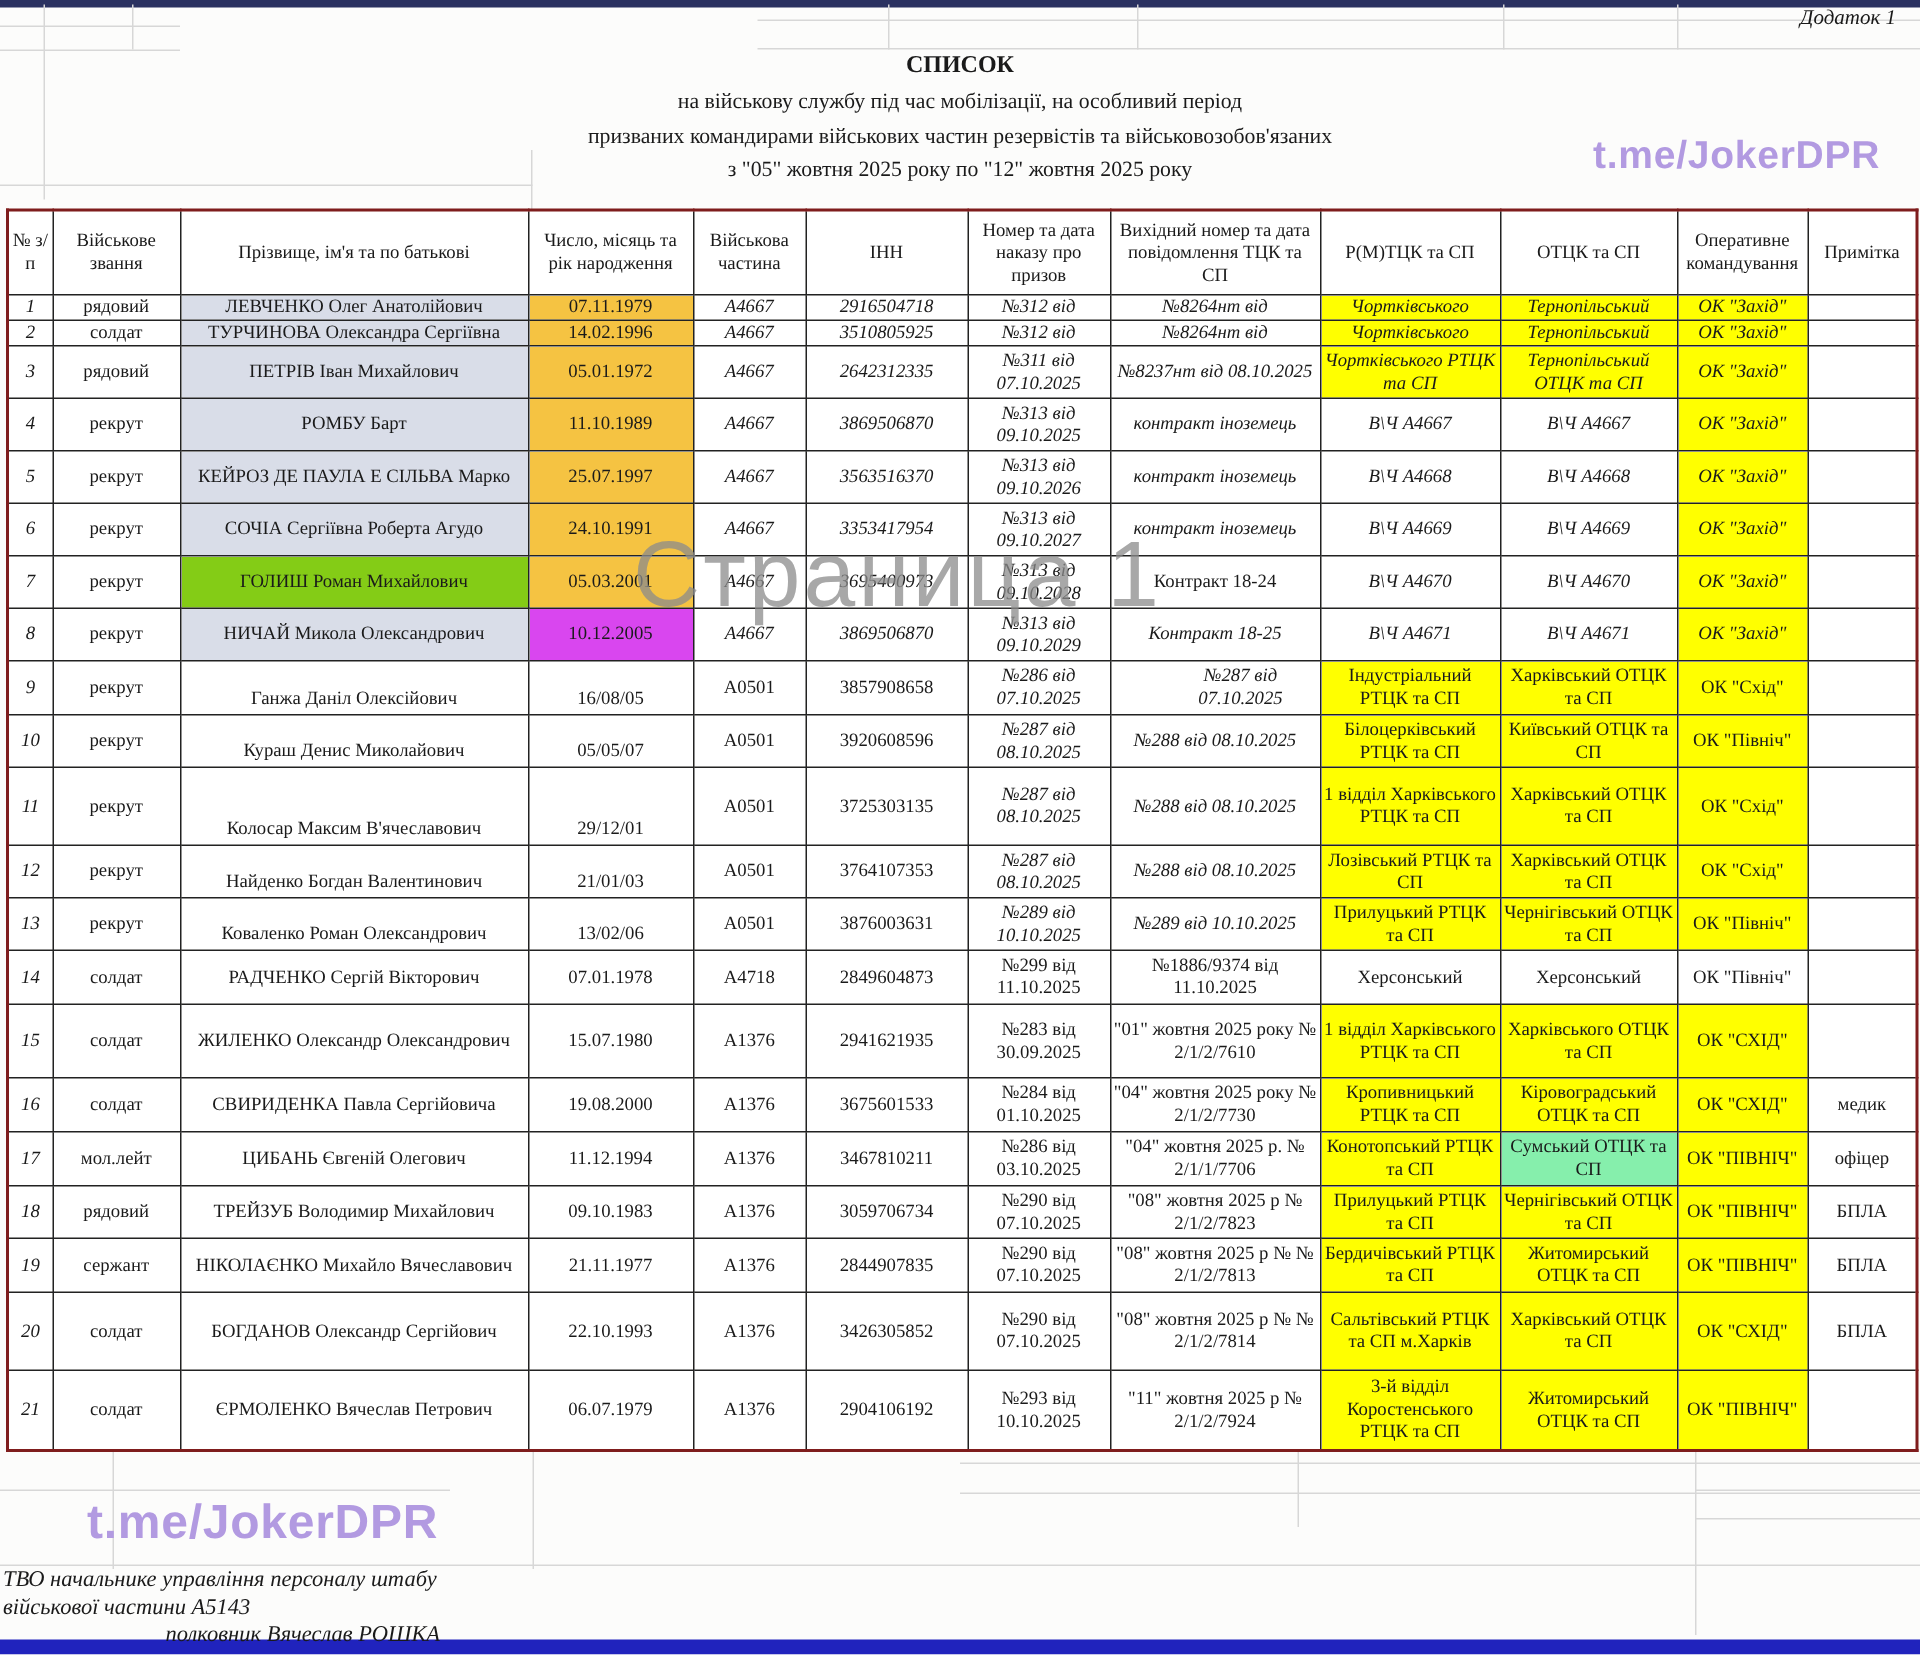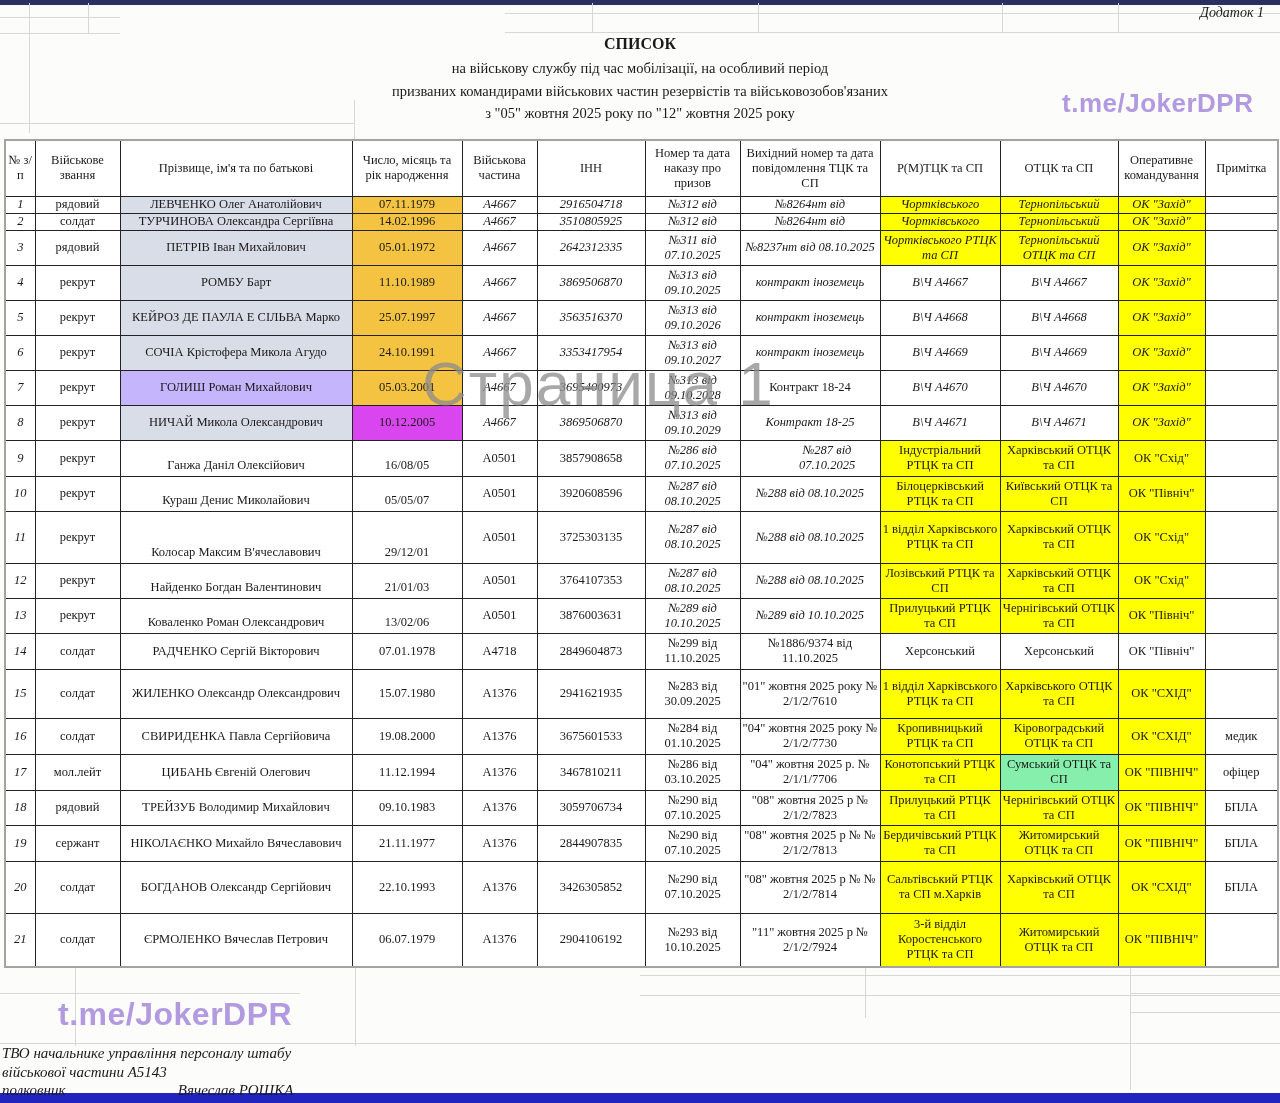--- a/index.html
+++ b/index.html
@@ -18,32 +18,32 @@
   .wm-purple{font-family:"Liberation Sans", sans-serif;font-weight:bold;color:#b29ae1;letter-spacing:.5px;}
   .wm-top{top:88px;left:1062px;font-size:26px;}
   .wm-bottom{top:996px;left:58px;font-size:32px;}
   .wm-page{
     top:348px;left:422px;font-family:"Liberation Sans", sans-serif;
     font-size:62px;color:#8c8c8c;opacity:.75;letter-spacing:2px;z-index:5;pointer-events:none;
   }
   table.roster{
     position:absolute;left:4px;top:139px;width:1273px;
     border-collapse:collapse;table-layout:fixed;
-    border:2px solid #a3a3a3;z-index:2;background:transparent;
+    border:2px solid #7f1d1d;z-index:2;background:transparent;
   }
   table.roster th, table.roster td{
     border:1px solid #222;padding:0 2px;text-align:center;vertical-align:middle;
     font-size:12.5px;line-height:1.2;overflow:hidden;background:#fff;
   }
   table.roster thead th{font-size:12.5px;font-weight:normal;background:#fff;}
   .footer{left:2px;font-size:15px;font-style:italic;z-index:3;}
   .f1{top:1045px;}
   .f2{top:1064px;}
   .f3{top:1082px;}
-  .f3 .rank{display:inline-block;width:172px;}
+  .f3 .rank{display:inline-block;width:172px;text-align:right;}
 </style>
 </head>
 <body>
 
 <div class="abs topbar"></div>
 <div class="abs bottombar"></div>
 <div id="gridlines">
     <div class="abs gl" style="left: 505px; top: 13px; width: 775px; height: 1px;"></div>
     <div class="abs gl" style="left: 505px; top: 32px; width: 775px; height: 1px;"></div>
     <div class="abs gl" style="left: 0px; top: 17px; width: 120px; height: 1px;"></div>
@@ -179,35 +179,35 @@
         <td style="font-style: italic;">№313 від 09.10.2026</td>
         <td style="font-style: italic;">контракт іноземець</td>
         <td style="font-style: italic;">В\Ч А4668</td>
         <td style="font-style: italic;">В\Ч А4668</td>
         <td style="font-style: italic; background: rgb(255, 255, 0);">ОК "Захід"</td>
         <td></td>
       </tr>
       <tr style="height: 35px;">
         <td style="font-style: italic;">6</td>
         <td>рекрут</td>
-        <td style="background: rgb(217, 221, 232);">СОЧІА Крістофера Микола Агудо</td>
+        <td style="background: rgb(217, 221, 232);">СОЧІА Сергіївна Роберта Агудо</td>
         <td style="background: rgb(245, 195, 66);">24.10.1991</td>
         <td style="font-style: italic;">А4667</td>
         <td style="font-style: italic;">3353417954</td>
         <td style="font-style: italic;">№313 від 09.10.2027</td>
         <td style="font-style: italic;">контракт іноземець</td>
         <td style="font-style: italic;">В\Ч А4669</td>
         <td style="font-style: italic;">В\Ч А4669</td>
         <td style="font-style: italic; background: rgb(255, 255, 0);">ОК "Захід"</td>
         <td></td>
       </tr>
       <tr style="height: 35px;">
         <td style="font-style: italic;">7</td>
         <td>рекрут</td>
-        <td style="background: #c4b5fd;">ГОЛИШ Роман Михайлович</td>
+        <td style="background: #84cc16;">ГОЛИШ Роман Михайлович</td>
         <td style="background: rgb(245, 195, 66);">05.03.2001</td>
         <td style="font-style: italic;">А4667</td>
         <td style="font-style: italic;">3695400973</td>
         <td style="font-style: italic;">№313 від 09.10.2028</td>
         <td style="">Контракт 18-24</td>
         <td style="font-style: italic;">В\Ч А4670</td>
         <td style="font-style: italic;">В\Ч А4670</td>
         <td style="font-style: italic; background: rgb(255, 255, 0);">ОК "Захід"</td>
         <td></td>
       </tr>

